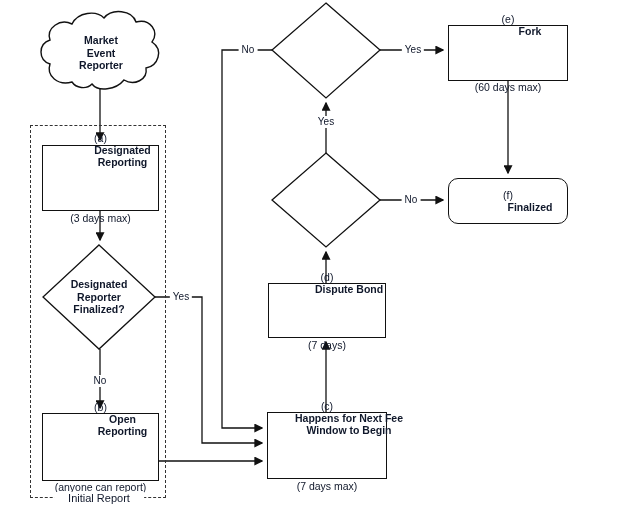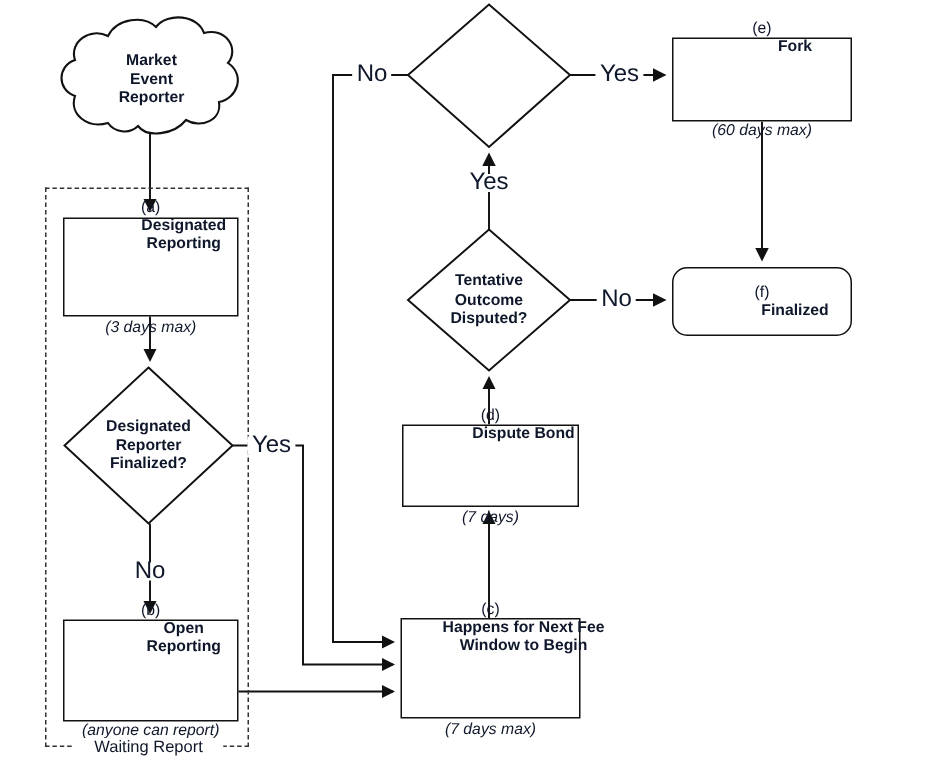--- a/index.html
+++ b/index.html
@@ -8,31 +8,31 @@
     font-family:"Liberation Sans",sans-serif;color:#0f172a;overflow:hidden;
   }
   .wires{position:absolute;left:0;top:0;width:625px;height:515px;}
   .node{
     position:absolute;box-sizing:border-box;border:1.5px solid #111;background:#fff;
     display:flex;flex-direction:column;align-items:center;justify-content:center;
     text-align:center;font-size:10.5px;line-height:12px;white-space:nowrap;
   }
   .node.rounded{border-radius:10px;}
   .node .ttl{font-weight:bold;padding-left:44px;}
-  .node .note{font-style:italic;margin-top:44px;}
+  .node .note{margin-top:44px;}
   .dashed-region{
     position:absolute;box-sizing:border-box;border:1.2px dashed #333;background:transparent;
   }
   .dtext{
     position:absolute;text-align:center;font-size:10.5px;line-height:12.5px;
     font-weight:bold;white-space:nowrap;transform:translate(-50%,-50%);
   }
   .edge-label{
     position:absolute;transform:translate(-50%,-50%);background:#fff;
-    font-size:16px;line-height:12px;padding:0 3px;white-space:nowrap;
+    font-size:10px;line-height:12px;padding:0 3px;white-space:nowrap;
   }
   .region-label{
     position:absolute;transform:translate(-50%,-50%);background:#fff;
     font-size:11px;padding:0 14px;white-space:nowrap;
   }
 </style>
 </head>
 <body>
 
 <div class="canvas">
@@ -111,28 +111,23 @@
   <div class="node rounded" style="left:448px;top:178px;width:120px;height:46px;">
     <span class="tag">(f)</span>
     <span class="ttl">Finalized</span>
   </div>
 
   <div class="dtext" style="left:99px;top:297px;">
     <div>Designated</div>
     <div>Reporter</div>
     <div>Finalized?</div>
   </div>
-  <div class="dtext" style="left:326px;top:200px;">
-    <div>Tentative</div>
-    <div>Outcome</div>
-    <div>Disputed?</div>
-  </div>
 
   <span class="edge-label" style="left:181px;top:297px;">Yes</span>
   <span class="edge-label" style="left:100px;top:381px;">No</span>
   <span class="edge-label" style="left:248px;top:50px;">No</span>
   <span class="edge-label" style="left:413px;top:50px;">Yes</span>
   <span class="edge-label" style="left:326px;top:122px;">Yes</span>
   <span class="edge-label" style="left:411px;top:200px;">No</span>
 
-  <span class="region-label" style="left:99px;top:498px;">Waiting Report</span>
+  <span class="region-label" style="left:99px;top:498px;">Initial Report</span>
 
 </div>
 
 </body></html>

